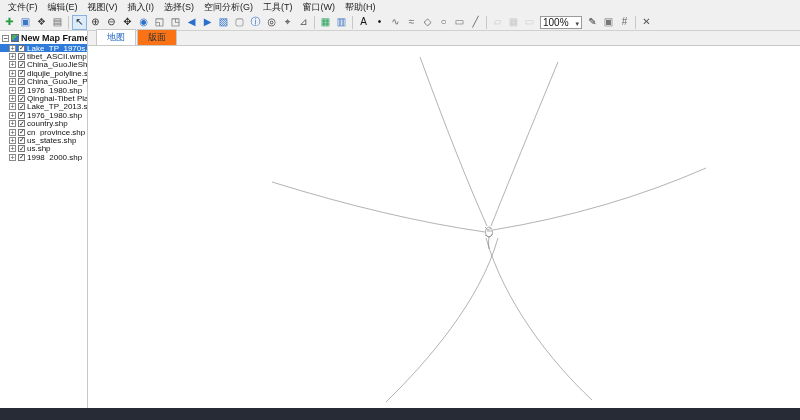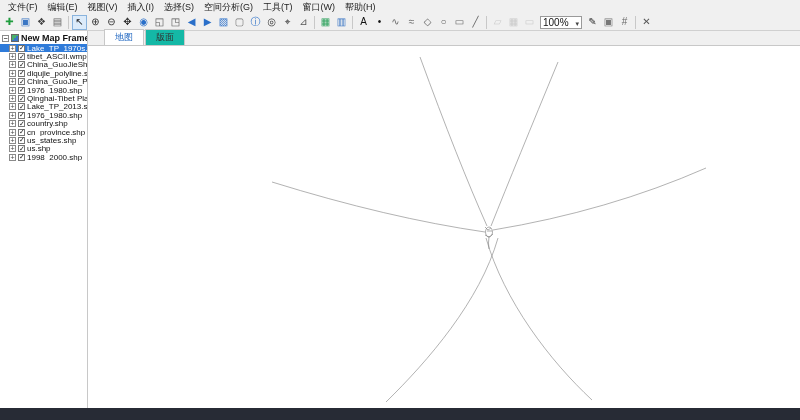--- a/index.html
+++ b/index.html
@@ -47,24 +47,24 @@
   .expander.minus::before { content:"−"; }
   .cb { width:7px; height:7px; border:1px solid #777; background:#fff;
         flex:none; position:relative; }
   .cb.checked::after { content:"✓"; position:absolute; left:0; top:-1.5px;
                        font-size:7px; color:#222; }
   .layer-name { overflow:hidden; }
 
   
   .right { flex:1; display:flex; flex-direction:column; min-width:0; }
   .tabstrip { height:15px; background:#f0f0f0; border-bottom:1px solid #c8c8c8;
-              display:flex; align-items:flex-end; padding-left:16px; gap:1px;
+              display:flex; align-items:flex-end; padding-left:8px; gap:1px;
               font-size:9px; flex:none; }
   .tab { padding:1px 10px; border:1px solid #c8c8c8; border-bottom:none;
-         background:#14b8a6; color:#333; cursor:default; }
+         background:#f97316; color:#333; cursor:default; }
   .tab.active { background:#fff; color:#1f66c0; }
 
   .canvas { flex:1; background:#fff; position:relative; min-height:0; }
   .canvas svg { position:absolute; inset:0; width:100%; height:100%; }
   .canvas path, .canvas ellipse { fill:none; stroke:var(--map-line,#909090);
                                   stroke-width:.7; }
   .canvas .cluster { stroke:#777; stroke-width:.6; }
 
   .statusbar { height:12px; background:var(--statusbar-bg,#272b35); flex:none; }
 </style>

